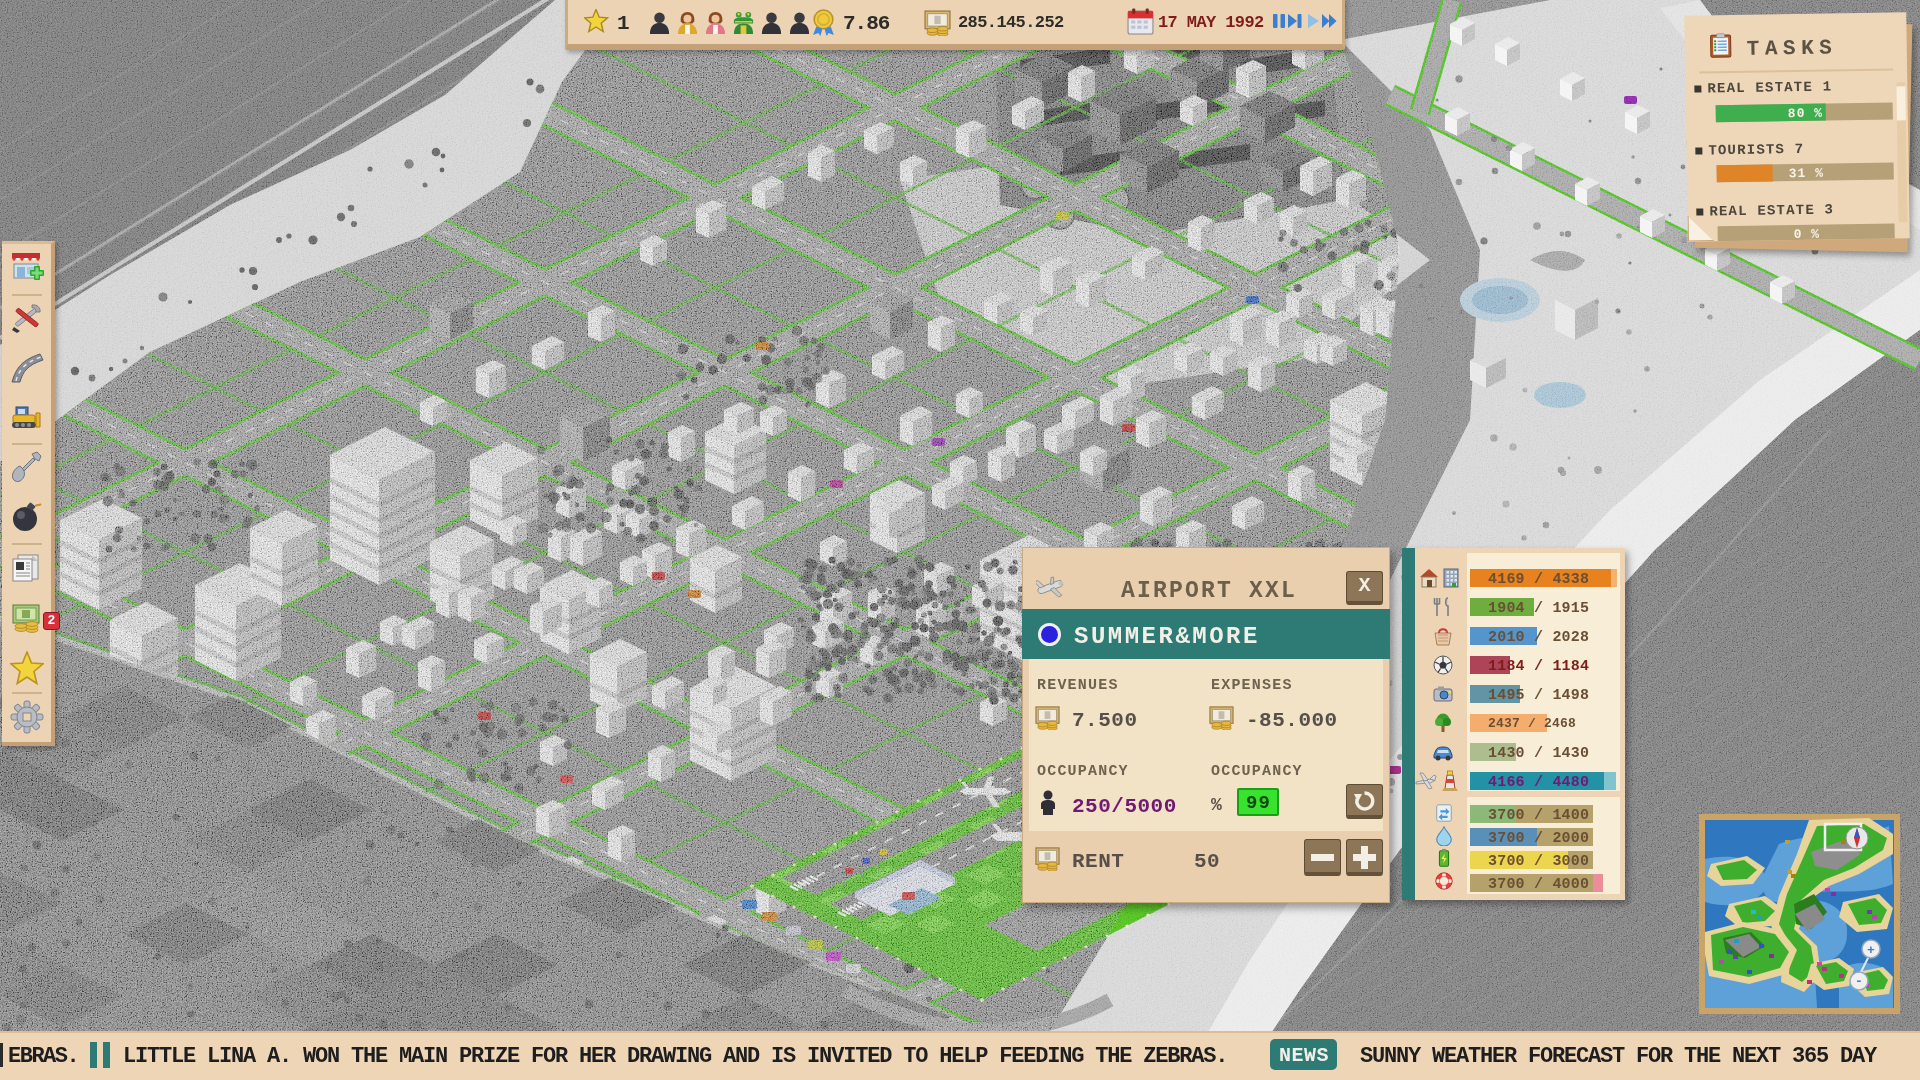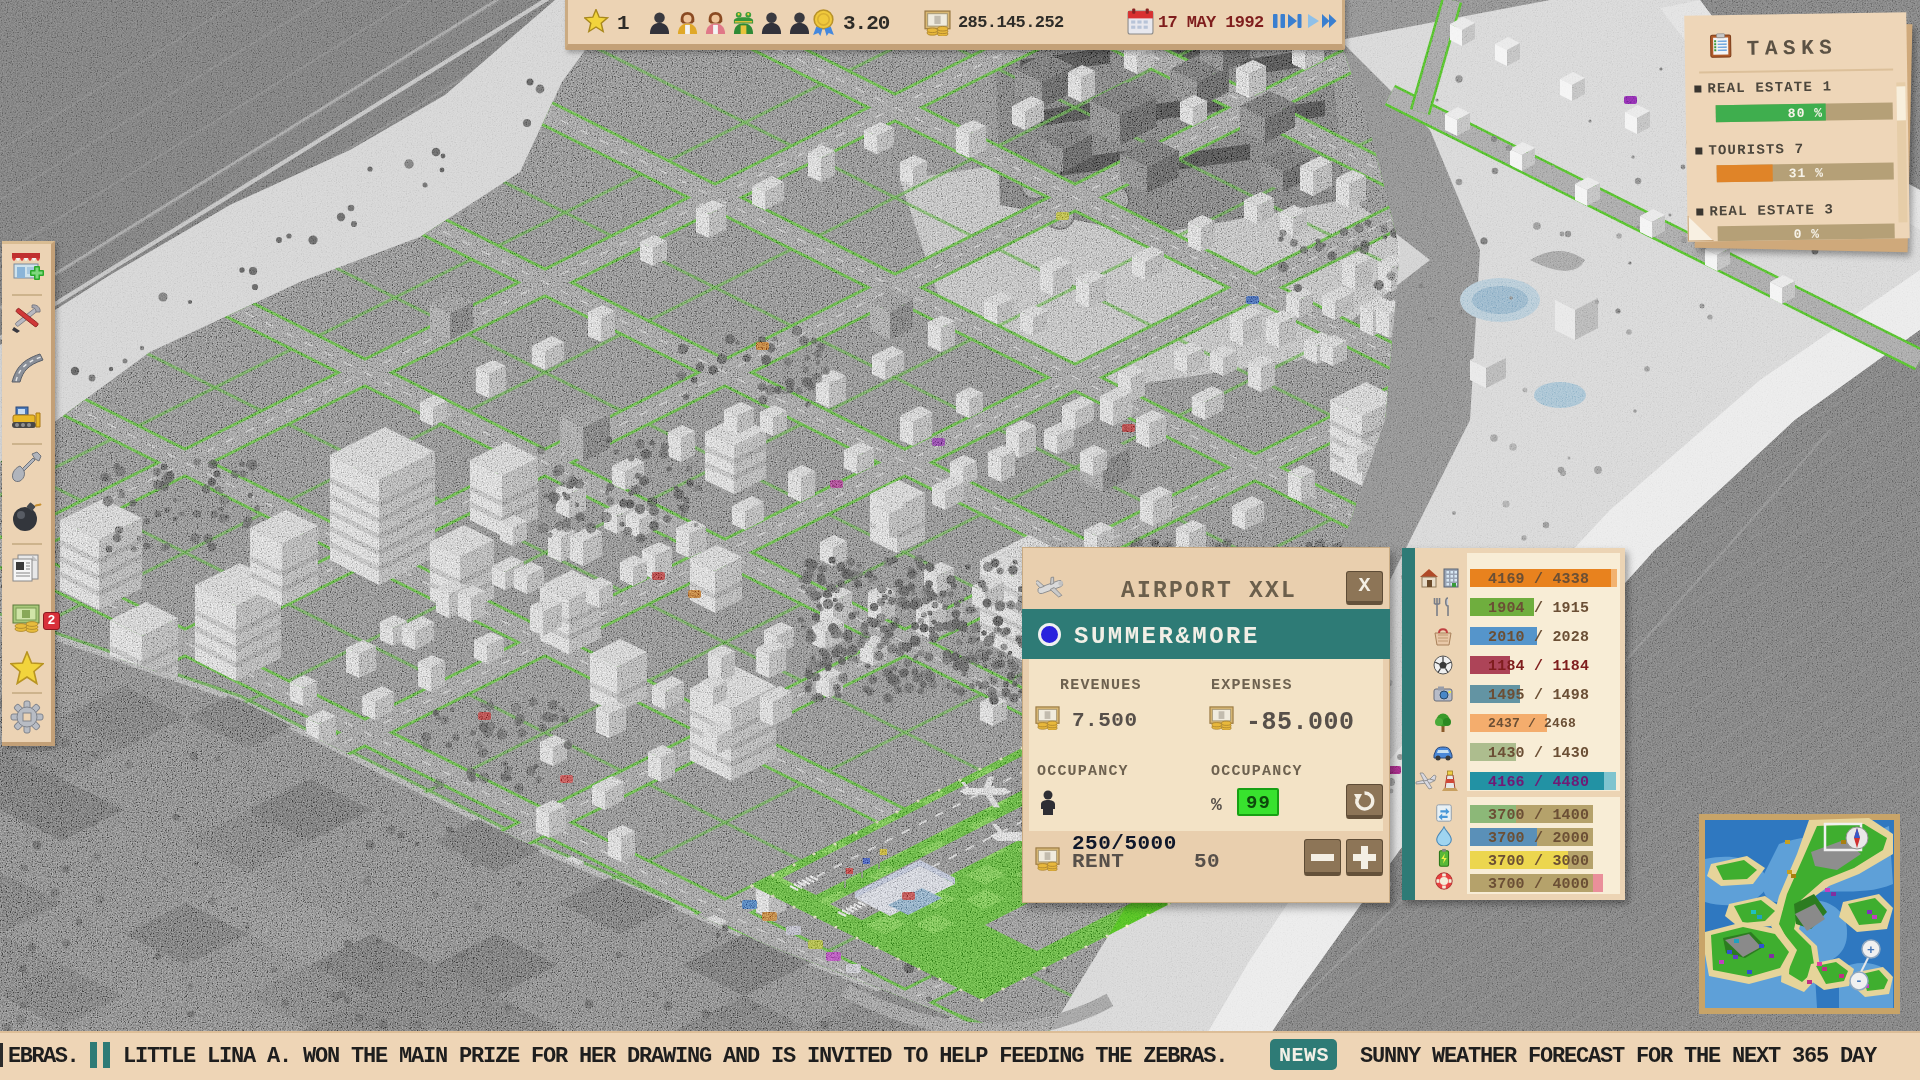--- a/index.html
+++ b/index.html
@@ -2704,21 +2704,21 @@
     </g>
   </svg>
 <svg style="position:absolute;left:810px;top:9px;" width="27" height="27" viewBox="0 0 27 27">
     <g transform="scale(1.0384615384615385)">
       <circle cx="13" cy="10" r="9" fill="#f0c93c" stroke="#b8922a" stroke-width="1.5"></circle>
       <circle cx="13" cy="10" r="5.5" fill="none" stroke="#d8ae32" stroke-width="1.5"></circle>
       <path d="M6,17 L3,25 L8,23 L10,26 L12,19 Z" fill="#4488dd"></path>
       <path d="M20,17 L23,25 L18,23 L16,26 L14,19 Z" fill="#4488dd"></path>
     </g>
   </svg>
-<div style="position:absolute;left:843px;top:13px;font-size:21px;color:#2e2c28;letter-spacing:-1px;white-space:pre;line-height:1;">3.20</div>
+<div style="position:absolute;left:843px;top:13px;font-size:21px;color:#2e2c28;letter-spacing:-1px;white-space:pre;line-height:1;">7.86</div>
 <svg style="position:absolute;left:924px;top:9px;" width="27" height="27" viewBox="0 0 27 27">
     <g transform="scale(1.0384615384615385)">
       <rect x="1" y="2" width="24" height="17" fill="#d9b873" stroke="#9a7a44" stroke-width="1.2"></rect>
       <rect x="3.5" y="4.5" width="19" height="12" fill="#f0ebdd" stroke="#a89a78" stroke-width="1"></rect>
       <rect x="10" y="6.5" width="6" height="8" fill="#c2bcae"></rect>
       <g fill="#e8b83c" stroke="#a8802a" stroke-width="0.8">
         <ellipse cx="8" cy="23" rx="5" ry="2.2"></ellipse>
         <ellipse cx="8" cy="20.5" rx="5" ry="2.2"></ellipse>
         <ellipse cx="18" cy="24" rx="5" ry="2.2"></ellipse>
         <ellipse cx="18" cy="21.5" rx="5" ry="2.2"></ellipse>
@@ -2940,21 +2940,21 @@
       <path d="M13,18 L18.5,28 L22,27.5 L17.5,17.5 Z" fill="#cacaca" stroke="#909090" stroke-width="0.9"></path>
       <ellipse cx="25" cy="15.8" rx="2.4" ry="2.2" fill="#c2c2c2"></ellipse>
     </g>
   </svg>
 <div style="position:absolute;left:1121px;top:580px;font-size:23px;color:#6b5f4c;letter-spacing:2.2px;white-space:pre;line-height:1;">AIRPORT XXL</div>
 <div class="btn" style="left:1346px;top:571px;width:37px;height:34px;font-size:20px;line-height:28px;">X</div>
 <div style="left:1022px;top:609px;width:368px;height:50px;background:#2e7b76;"></div>
 <div style="left:1038px;top:623px;width:23px;height:23px;background:#2a22dd;border:3px solid #f0f0f0;border-radius:50%;"></div>
 <div style="position:absolute;left:1074px;top:625px;font-size:24px;color:#f2efe6;letter-spacing:2.5px;white-space:pre;line-height:1;">SUMMER&amp;MORE</div>
 <div style="left:1029px;top:659px;width:354px;height:172px;background:#f3e3c6;"></div>
-<div style="position:absolute;left:1037px;top:678px;font-size:15px;color:#6e6250;letter-spacing:1.2px;white-space:pre;line-height:1;margin-left:23px;">REVENUES</div>
+<div style="position:absolute;left:1037px;top:678px;font-size:15px;color:#6e6250;letter-spacing:1.2px;white-space:pre;line-height:1;">REVENUES</div>
 <svg style="position:absolute;left:1035px;top:705px;" width="25" height="25" viewBox="0 0 25 25">
     <g transform="scale(0.9615384615384616)">
       <rect x="1" y="2" width="24" height="17" fill="#d9b873" stroke="#9a7a44" stroke-width="1.2"></rect>
       <rect x="3.5" y="4.5" width="19" height="12" fill="#f0ebdd" stroke="#a89a78" stroke-width="1"></rect>
       <rect x="10" y="6.5" width="6" height="8" fill="#c2bcae"></rect>
       <g fill="#e8b83c" stroke="#a8802a" stroke-width="0.8">
         <ellipse cx="8" cy="23" rx="5" ry="2.2"></ellipse>
         <ellipse cx="8" cy="20.5" rx="5" ry="2.2"></ellipse>
         <ellipse cx="18" cy="24" rx="5" ry="2.2"></ellipse>
         <ellipse cx="18" cy="21.5" rx="5" ry="2.2"></ellipse>
@@ -2971,29 +2971,29 @@
       <rect x="10" y="6.5" width="6" height="8" fill="#c2bcae"></rect>
       <g fill="#e8b83c" stroke="#a8802a" stroke-width="0.8">
         <ellipse cx="8" cy="23" rx="5" ry="2.2"></ellipse>
         <ellipse cx="8" cy="20.5" rx="5" ry="2.2"></ellipse>
         <ellipse cx="18" cy="24" rx="5" ry="2.2"></ellipse>
         <ellipse cx="18" cy="21.5" rx="5" ry="2.2"></ellipse>
         <ellipse cx="18" cy="19" rx="5" ry="2.2"></ellipse>
       </g>
     </g>
   </svg>
-<div style="position:absolute;left:1246px;top:710px;font-size:25px;color:#57504a;letter-spacing:0.5px;white-space:pre;line-height:1;">-85.000</div>
+<div style="position:absolute;left:1246px;top:710px;font-size:21px;color:#57504a;letter-spacing:0.5px;white-space:pre;line-height:1;">-85.000</div>
 <div style="position:absolute;left:1037px;top:764px;font-size:15px;color:#6e6250;letter-spacing:1.2px;white-space:pre;line-height:1;">OCCUPANCY</div>
 <svg style="position:absolute;left:1035px;top:789px;" width="26" height="26" viewBox="0 0 26 26">
     <g transform="scale(1.0)">
       <circle cx="13" cy="6" r="4.5" fill="#2e2e34"></circle>
       <path d="M6,15 C6,9.5 20,9.5 20,15 L20,20 L18,20 L18,26 L8,26 L8,20 L6,20 Z" fill="#2e2e34"></path>
     </g>
   </svg>
-<div style="position:absolute;left:1072px;top:796px;font-size:21px;color:#0f172a;letter-spacing:0.5px;white-space:pre;line-height:1;margin-top:37px;">250/5000</div>
+<div style="position:absolute;left:1072px;top:796px;font-size:21px;color:#701a75;letter-spacing:0.5px;white-space:pre;line-height:1;">250/5000</div>
 <div style="position:absolute;left:1211px;top:764px;font-size:15px;color:#6e6250;letter-spacing:1.2px;white-space:pre;line-height:1;">OCCUPANCY</div>
 <div style="position:absolute;left:1211px;top:796px;font-size:18px;color:#57504a;letter-spacing:0px;white-space:pre;line-height:1;">%</div>
 <div style="left:1237px;top:788px;width:42px;height:28px;background:#38e22e;border:2px solid #17a013;border-radius:2px;"></div>
 <div style="position:absolute;left:1246px;top:794px;font-size:19px;color:#0e4a0c;letter-spacing:1px;white-space:pre;line-height:1;">99</div>
 <div class="btn" style="left:1346px;top:784px;width:37px;height:35px;"></div>
 <svg style="position:absolute;left:1353px;top:790px;" width="23" height="23" viewBox="0 0 23 23">
     <path d="M11.5,3 A8,8 0 1 1 4,9" fill="none" stroke="#f4efe4" stroke-width="3.4"></path>
     <path d="M1,4 L9,4 L5,12 Z" fill="#f4efe4"></path>
   </svg>
 <svg style="position:absolute;left:1035px;top:846px;" width="25" height="25" viewBox="0 0 25 25">

